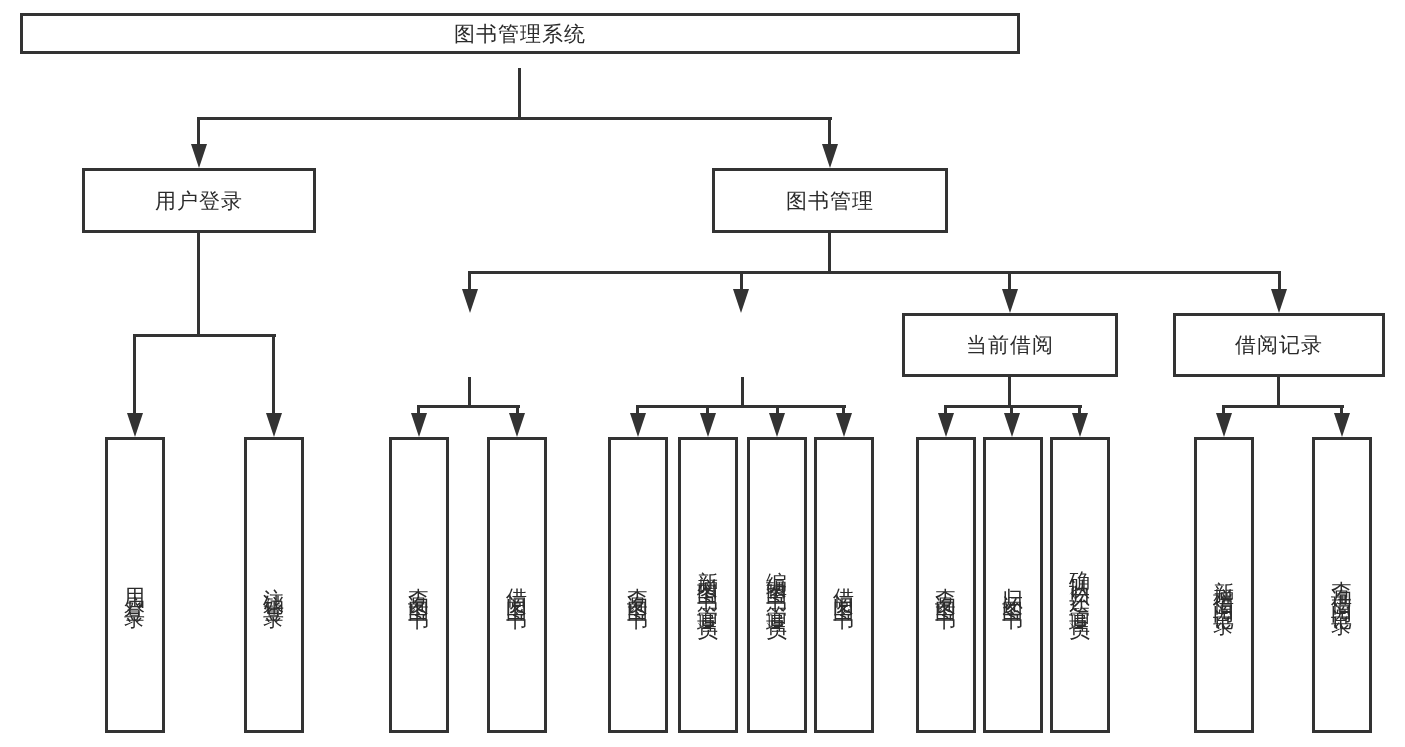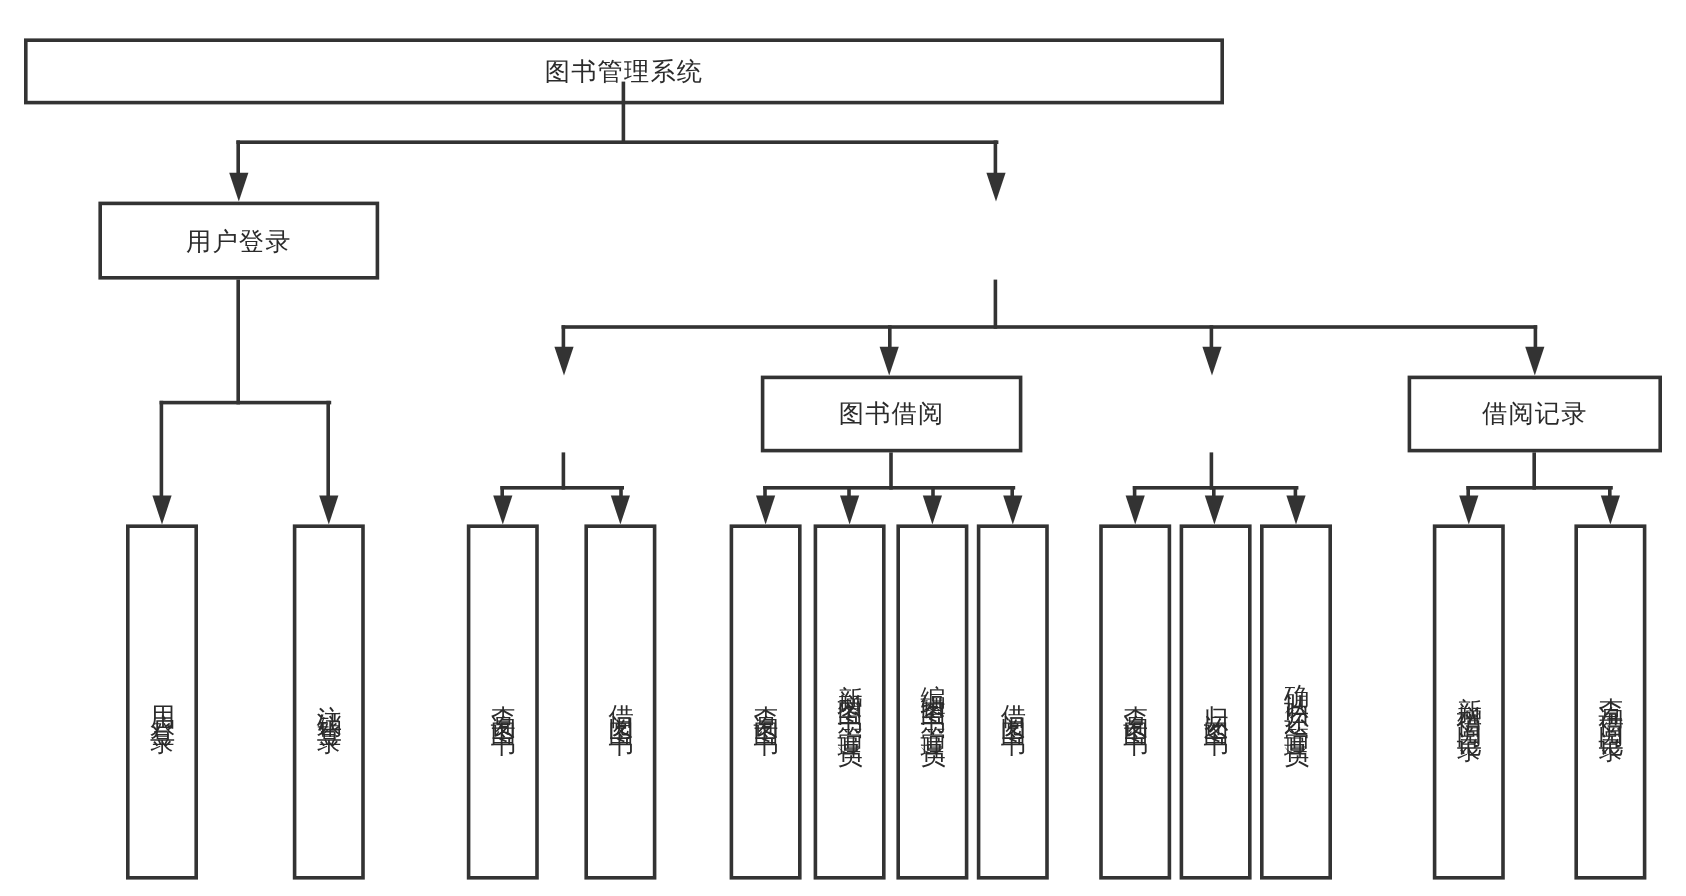--- a/index.html
+++ b/index.html
@@ -43,50 +43,51 @@
     color:rgba(125,125,135,0.8);
     z-index:5;
     white-space:nowrap;
   }
 </style>
 </head>
 <body>
 
 <div class="canvas">
 
-  <div class="box" style="left:20px;top:13px;width:1000px;height:55px;margin-top:19px;">图书管理系统</div>
+  <div class="box" style="left:20px;top:13px;width:1000px;height:41px;">图书管理系统</div>
 
   <div class="ln" style="left:518px;top:68px;width:3px;height:52px;"></div>
   <div class="ln" style="left:197px;top:117px;width:635px;height:3px;"></div>
   <div class="ln" style="left:197px;top:117px;width:3px;height:29px;"></div>
   <div class="ar" style="left:191px;top:144px;"></div>
   <div class="ln" style="left:828px;top:117px;width:3px;height:29px;"></div>
   <div class="ar" style="left:822px;top:144px;"></div>
 
   <div class="box" style="left:82px;top:168px;width:234px;height:65px;">用户登录</div>
+  <div class="box" style="left:712px;top:168px;width:236px;height:65px;">图书管理</div>
 
   <div class="ln" style="left:197px;top:233px;width:3px;height:104px;"></div>
   <div class="ln" style="left:133px;top:334px;width:143px;height:3px;"></div>
   <div class="ln" style="left:133px;top:334px;width:3px;height:81px;"></div>
   <div class="ar" style="left:127px;top:413px;"></div>
   <div class="ln" style="left:272px;top:334px;width:3px;height:81px;"></div>
   <div class="ar" style="left:266px;top:413px;"></div>
 
   <div class="ln" style="left:828px;top:233px;width:3px;height:41px;"></div>
   <div class="ln" style="left:468px;top:271px;width:813px;height:3px;"></div>
   <div class="ln" style="left:468px;top:271px;width:3px;height:20px;"></div>
   <div class="ar" style="left:462px;top:289px;"></div>
   <div class="ln" style="left:740px;top:271px;width:3px;height:20px;"></div>
   <div class="ar" style="left:733px;top:289px;"></div>
   <div class="ln" style="left:1008px;top:271px;width:3px;height:20px;"></div>
   <div class="ar" style="left:1002px;top:289px;"></div>
   <div class="ln" style="left:1278px;top:271px;width:3px;height:20px;"></div>
   <div class="ar" style="left:1271px;top:289px;"></div>
 
-  <div class="box" style="left:634px;top:313px;width:218px;height:64px;">图书借阅</div>
+  <div class="box" style="left:902px;top:313px;width:216px;height:64px;">当前借阅</div>
   <div class="box" style="left:1173px;top:313px;width:212px;height:64px;">借阅记录</div>
 
   <div class="ln" style="left:468px;top:377px;width:3px;height:31px;"></div>
   <div class="ln" style="left:417px;top:405px;width:103px;height:3px;"></div>
   <div class="ln" style="left:417px;top:405px;width:3px;height:10px;"></div>
   <div class="ar" style="left:411px;top:413px;"></div>
   <div class="ln" style="left:516px;top:405px;width:3px;height:10px;"></div>
   <div class="ar" style="left:509px;top:413px;"></div>
 
   <div class="ln" style="left:741px;top:377px;width:3px;height:31px;"></div>

